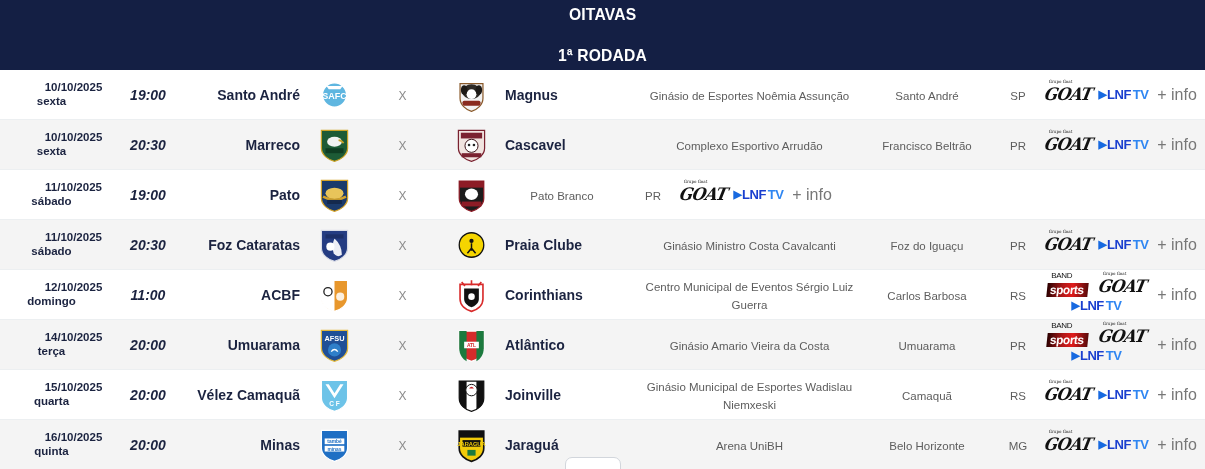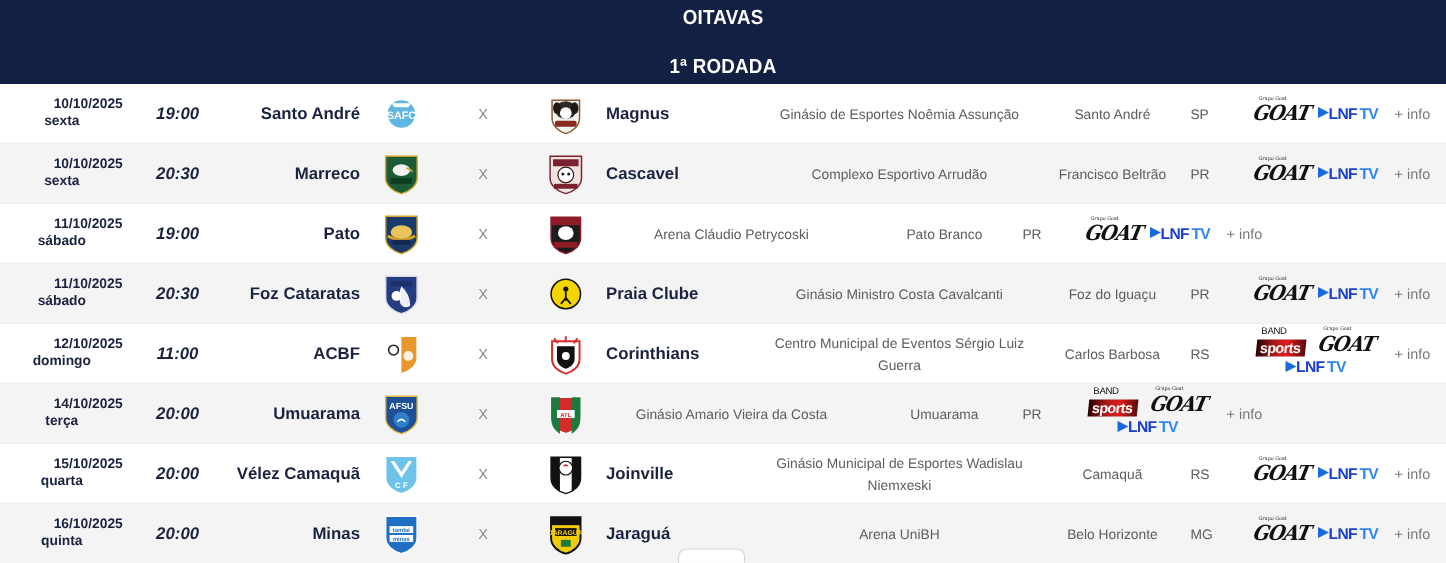--- a/index.html
+++ b/index.html
@@ -47,33 +47,33 @@
 
   .c-date      { width: 103px; text-align: center; }
   .c-time      { width: 90px;  text-align: center; }
   .c-home      { width: 115px; text-align: right; padding-right: 8px; }
   .c-homelogo  { width: 52px;  display:flex; align-items:center; justify-content:center; }
   .c-x         { width: 85px;  text-align: center; }
   .c-awaylogo  { width: 52px;  display:flex; align-items:center; justify-content:center; }
   .c-away      { width: 140px; text-align: left; padding-left: 8px; }
   .c-venue     { width: 225px; text-align: center; }
   .c-city      { width: 130px; text-align: center; }
-  .c-uf        { width: 52px;  text-align: left; }
+  .c-uf        { width: 52px;  text-align: center; }
   .c-tv        { width: 105px; display:flex; align-items:center; justify-content:center; }
   .c-info      { width: 56px;  text-align: center; }
 
   .date-day   { font-size: 11.5px; font-weight: bold; color:#1b2340; line-height: 1.15; margin-left: 44px; }
   .date-name  { font-size: 11.5px; font-weight: bold; color:#1b2340; line-height: 1.15; }
   .time       { font-size: 14px; font-weight: bold; color:#1b2340;font-style:italic; }
   .team       { font-size: 14px; font-weight: bold; color:#1b2340; white-space: nowrap; }
   .xmark      { font-size: 12px; color: #8a8a8a; }
   .venue      { font-size: 11.5px; color: #5d5d5d; line-height: 1.25; }
   .city       { font-size: 11.5px; color: #5d5d5d; }
   .uf         { font-size: 11.5px; color: #5d5d5d; }
-  .info       { font-size: 12px; color: #777777; white-space: nowrap; }
+  .info       { font-size: 16px; color: #777777; white-space: nowrap; }
 
   
   .crest { width: 33px; height: 36px; position: relative; display:block; }
   .crest svg { width: 100%; height: 100%; display:block; }
 
   
   .tvwrap { display:flex; flex-direction:column; align-items:center; justify-content:center; gap:2px; }
   .tvrow  { display:flex; align-items:center; justify-content:center; gap:7px; }
 
   .goat {
@@ -264,21 +264,20 @@
         <div class="c-awaylogo">
           <span class="crest">
             <svg viewBox="0 0 40 44" xmlns="http://www.w3.org/2000/svg">
               <path d="M5 5 H35 V26 C35 34 28 40 20 42 C12 40 5 34 5 26 Z" fill="#1c1c1c" stroke="#8d1c26" stroke-width="1.5"></path>
               <path d="M5 5 H35 V13 H5 Z" fill="#8d1c26"></path>
               <ellipse cx="20" cy="21" rx="8" ry="7" fill="#ffffff"></ellipse>
               <rect x="8" y="30" width="24" height="6" fill="#8d1c26"></rect>
             </svg>
           </span>
         </div>
-        <div class="c-venue"><span class="venue">Arena Cláudio Petrycoski</span></div>
         <div class="c-city"><span class="city">Pato Branco</span></div>
         <div class="c-uf"><span class="uf">PR</span></div>
         <div class="c-tv">
           <div class="tvwrap">
             <div class="tvrow">
               <span class="goat"><span class="goat-sup">Grupo Goat</span>GOAT</span>
               <span class="lnftv">
                 <span class="lnf-arrow">▶</span>
                 <span class="lnf">LNF</span>
                 <span class="tv">TV</span>
@@ -410,20 +409,21 @@
           <span class="crest">
             <svg viewBox="0 0 40 44" xmlns="http://www.w3.org/2000/svg">
               <path d="M5 5 H35 V26 C35 34 28 40 20 42 C12 40 5 34 5 26 Z" fill="#d52b2b" stroke="#ffffff" stroke-width="1.5"></path>
               <path d="M5 5 H14 V42 C9 39 5 34 5 26 Z" fill="#1c7a3e"></path>
               <path d="M26 5 H35 V26 C35 34 31 39 26 42 Z" fill="#1c7a3e"></path>
               <rect x="11" y="18" width="18" height="8" fill="#ffffff"></rect>
               <text x="20" y="25" font-size="6" font-weight="bold" fill="#d52b2b" text-anchor="middle" font-family="sans-serif">ATL</text>
             </svg>
           </span>
         </div>
+        <div class="c-away"><span class="team">Atlântico</span></div>
         <div class="c-venue"><span class="venue">Ginásio Amario Vieira da Costa</span></div>
         <div class="c-city"><span class="city">Umuarama</span></div>
         <div class="c-uf"><span class="uf">PR</span></div>
         <div class="c-tv">
           <div class="tvwrap">
             <div class="tvrow">
               <span class="band-block">
                 <span class="band-word">BAND</span>
                 <span class="bandsports">
                   <span class="sports-word">sports</span>

